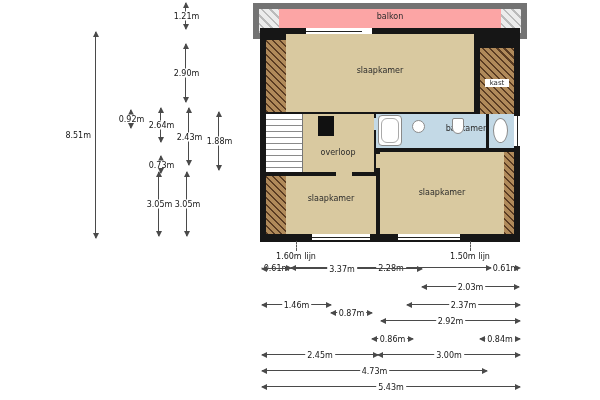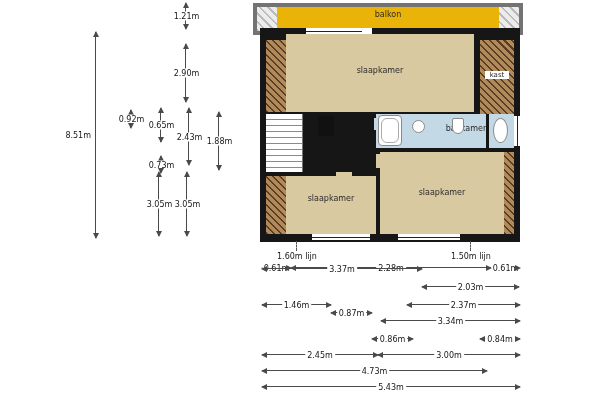--- a/index.html
+++ b/index.html
@@ -6,21 +6,21 @@
   .canvas{position:relative;width:600px;height:400px;background:#ffffff;overflow:hidden;
           font-family:"DejaVu Sans",sans-serif;}
   .abs{position:absolute;}
   
   .house{position:absolute;background:#161616;}
   .room{position:absolute;}
   .room-tan{background:#d9c9a0;}
   .room-blue{background:#c3d9e6;}
   .hatch-brown{background:repeating-linear-gradient(45deg,#5a3c22 0 1.5px,#b08a5a 1.5px 5px);}
   .hatch-grey{background:repeating-linear-gradient(45deg,#bbb 0 1.5px,#ececec 1.5px 6px);}
-  .balcony{position:absolute;background:#eab308;border:4px solid #737373;}
+  .balcony{position:absolute;background:#fca5a5;border:6px solid #737373;}
   .room-label{position:absolute;font-size:8px;color:#2b2b2b;text-align:center;white-space:nowrap;}
   .stairs{position:absolute;background:repeating-linear-gradient(to bottom,#ffffff 0 5px,#8a8a8a 5px 6px);border-right:1px solid #777;}
   .fixture{position:absolute;background:#fff;border:1px solid #8a8a8a;box-sizing:border-box;}
   .win-h{position:absolute;height:6px;background:linear-gradient(#222,#222) 50% 50%/100% 1px no-repeat,#fff;}
   .win-v{position:absolute;width:6px;background:linear-gradient(#222,#222) 50% 50%/1px 100% no-repeat,#fff;}
   .gap{position:absolute;}
   
   .dim-h{position:absolute;height:0;border-top:1px solid #4a4a4a;}
   .dim-h::before{content:"";position:absolute;left:-1px;top:-3.5px;width:0;height:0;
      border-top:3px solid transparent;border-bottom:3px solid transparent;border-right:6px solid #4a4a4a;}
@@ -30,47 +30,50 @@
   .dim-v::before{content:"";position:absolute;top:-1px;left:-3.5px;width:0;height:0;
      border-left:3px solid transparent;border-right:3px solid transparent;border-bottom:6px solid #4a4a4a;}
   .dim-v::after{content:"";position:absolute;bottom:-1px;left:-3.5px;width:0;height:0;
      border-left:3px solid transparent;border-right:3px solid transparent;border-top:6px solid #4a4a4a;}
   .dim-h .lbl{position:absolute;left:50%;top:-0.5px;transform:translate(-50%,-50%);
      font-size:8px;color:#161616;background:#fff;padding:0 2px;white-space:nowrap;}
   .dim-v .lbl{position:absolute;left:0.5px;top:50%;transform:translate(-50%,-50%);
      font-size:8px;color:#161616;background:#fff;padding:0 1px;white-space:nowrap;}
   .dim-v .lbl-left{left:auto;right:4px;transform:translate(0,-50%);}
   .ref-tick{position:absolute;width:0;border-left:1px dashed #555;}
-  .ref-label{position:absolute;font-size:8px;color:#161616;white-space:nowrap;margin-left:6px;}
+  .ref-label{position:absolute;font-size:8px;color:#161616;text-align:center;white-space:nowrap;}
 </style>
 </head>
 <body>
 
 <div class="canvas">
 
   <div class="balcony" style="left:253px;top:3px;width:262px;height:24px;">
     <div class="abs hatch-grey" style="left:0;top:0;width:20px;height:24px;"></div>
     <div class="abs hatch-grey" style="right:0;top:0;width:20px;height:24px;"></div>
     <div class="room-label" style="left:0;right:0;top:3px;">balkon</div>
   </div>
 
   <div class="house" style="left:260px;top:28px;width:260px;height:214px;"></div>
 
   <div class="room room-tan" style="left:286px;top:34px;width:188px;height:78px;">
     <div class="room-label" style="left:0;right:0;top:32px;">slaapkamer</div>
   </div>
 
-  <div class="room hatch-brown" style="left:480px;top:40px;width:34px;height:76px;">
+  <div class="room hatch-brown" style="left:480px;top:48px;width:34px;height:76px;">
     <div class="room-label" style="left:0;right:0;top:31px;background:#fff;margin:0 5px;font-size:7px;">kast</div>
   </div>
 
   <div class="room room-blue" style="left:376px;top:114px;width:138px;height:34px;">
     <div class="room-label" style="left:40px;width:100px;top:10px;">badkamer</div>
   </div>
 
+  <div class="room room-tan" style="left:302px;top:114px;width:72px;height:58px;">
+    <div class="room-label" style="left:0;right:0;top:34px;">overloop</div>
+  </div>
 
   <div class="room room-tan" style="left:286px;top:176px;width:90px;height:58px;">
     <div class="room-label" style="left:0;right:0;top:18px;">slaapkamer</div>
   </div>
 
   <div class="room room-tan" style="left:380px;top:152px;width:124px;height:82px;">
     <div class="room-label" style="left:0;right:0;top:36px;">slaapkamer</div>
   </div>
 
   <div class="abs hatch-brown" style="left:266px;top:40px;width:20px;height:72px;"></div>
@@ -105,21 +108,21 @@
   <div class="dim-v" style="left:185px;top:44px;height:58px;">
     <span class="lbl">2.90m</span>
     </div>
   <div class="dim-v" style="left:95px;top:32px;height:206px;">
     <span class="lbl lbl-left">8.51m</span>
     </div>
   <div class="dim-v" style="left:130px;top:110px;height:18px;">
     <span class="lbl">0.92m</span>
     </div>
   <div class="dim-v" style="left:160px;top:108px;height:34px;">
-    <span class="lbl">0.65m</span>
+    <span class="lbl">2.64m</span>
     </div>
   <div class="dim-v" style="left:188px;top:108px;height:57px;">
     <span class="lbl">2.43m</span>
     </div>
   <div class="dim-v" style="left:218px;top:112px;height:58px;">
     <span class="lbl">1.88m</span>
     </div>
   <div class="dim-v" style="left:160px;top:156px;height:17px;text-decoration:underline;">
     <span class="lbl">0.73m</span>
     </div>
@@ -156,21 +159,21 @@
     <span class="lbl">1.46m</span>
     </div>
   <div class="dim-h" style="left:331px;top:304px;width:41px;margin-top:8px;">
     <span class="lbl">0.87m</span>
     </div>
   <div class="dim-h" style="left:407px;top:304px;width:113px;">
     <span class="lbl">2.37m</span>
     </div>
 
   <div class="dim-h" style="left:381px;top:320px;width:139px;">
-    <span class="lbl">3.34m</span>
+    <span class="lbl">2.92m</span>
     </div>
 
   <div class="dim-h" style="left:372px;top:338px;width:41px;">
     <span class="lbl">0.86m</span>
     </div>
   <div class="dim-h" style="left:480px;top:338px;width:40px;">
     <span class="lbl">0.84m</span>
     </div>
 
   <div class="dim-h" style="left:262px;top:354px;width:116px;">

